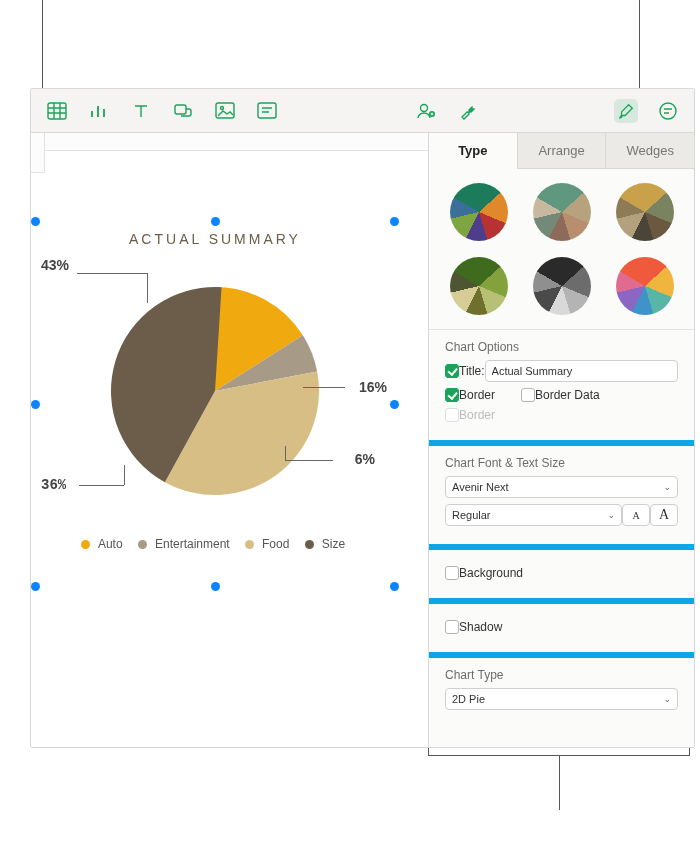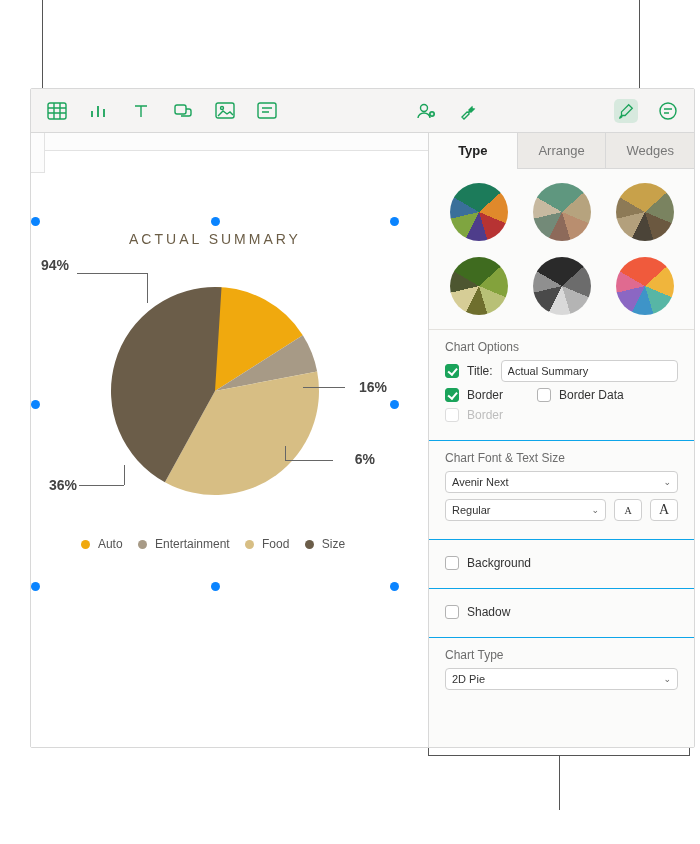--- a/index.html
+++ b/index.html
@@ -43,24 +43,24 @@
 
 .sidebar { width: 266px; border-left: 1px solid #d8d8d8; background: #fbfbfa; display: flex; flex-direction: column; overflow: hidden; }
 .tabrow { display: flex; height: 36px; }
 .tabrow .tab { flex: 1; display: flex; align-items: center; justify-content: center; font-size: 13px; color: #777; background: #eceae7; border-bottom: 1px solid #d8d8d8; border-left: 1px solid #d8d8d8; cursor: pointer; }
 .tabrow .tab:first-child { border-left: none; }
 .tabrow .tab.active { background: #fbfbfa; color: #222; font-weight: 600; border-bottom-color: #fbfbfa; }
 
 .styles { padding: 14px 16px; display: grid; grid-template-columns: repeat(3, 1fr); gap: 16px; border-bottom: 1px solid #e4e2de; }
 .stylepie { width: 58px; height: 58px; border-radius: 50%; margin: auto; cursor: pointer; }
 
-.section { padding: 10px 16px 12px; border-bottom: 1px solid #0ea5e9; font-size: 12px; color: #333; }
+.section { padding: 10px 16px 12px; border-bottom: 6px solid #0ea5e9; font-size: 12px; color: #333; }
 .section.noborder { border-bottom: none; }
 .sec-title { color: #6c6c6c; font-size: 12px; margin-bottom: 6px; }
-.row { display: flex; align-items: center; gap: 8px; margin: 6px 0; }
+.row { display: flex; align-items: center; margin: 6px 0; }
 .check { width: 14px; height: 14px; border: 1px solid #b3b3b3; border-radius: 3px; display: inline-flex; align-items: center; justify-content: center; background: #fff; flex-shrink: 0; }
 .check.on { background: #1aa35a; border-color: #1aa35a; }
 .check.on::after { content: ""; width: 4px; height: 7px; border: solid #fff; border-width: 0 2px 2px 0; transform: rotate(40deg) translateY(-1px); }
 .check.disabled { border-color: #ddd; }
 .label { font-size: 12px; }
 .label.disabled { color: #bdbdbd; }
 .textinput { flex: 1; height: 22px; border: 1px solid #cfcfcf; border-radius: 4px; padding: 0 6px; font-size: 11px; color: #333; background: #fff; }
 .select { height: 22px; border: 1px solid #cfcfcf; border-radius: 4px; padding: 0 6px; font-size: 11px; background: #fff; display: flex; align-items: center; justify-content: space-between; cursor: pointer; }
 .select .chev { font-size: 9px; color: #666; }
 .sizebtn { width: 28px; height: 22px; border: 1px solid #cfcfcf; background: #fff; border-radius: 4px; display: inline-flex; align-items: center; justify-content: center; font-family: Georgia, serif; cursor: pointer; }
@@ -156,32 +156,32 @@
 
           <div class="pie-wrap">
             <svg id="pie-svg" width="220" height="220" viewBox="-110 -110 220 220">
                 <path d="M0 0 L6.368163355566236e-15 -104 A104 104 0 0 1 87.81010425220958 -55.72598667781564 Z" fill="#f0a90e"></path>
                 <path d="M0 0 L87.81010425220958 -55.72598667781564 A104 104 0 0 1 102.15787407578362 -19.48765671691536 Z" fill="#a79a86"></path>
                 <path d="M0 0 L102.15787407578362 -19.48765671691536 A104 104 0 0 1 -50.10238210657837 91.13589472456182 Z" fill="#d7be84"></path>
                 <path d="M0 0 L-50.10238210657837 91.13589472456182 A104 104 0 0 1 6.530214031048627 -103.79477975654024 Z" fill="#6b5d49"></path>
               </svg>
           </div>
 
-          <div class="pie-label" style="left:6px; top:36px;">94%</div>
+          <div class="pie-label" style="left:6px; top:36px;">43%</div>
           <div class="leader" style="left:42px; top:52px; width:70px; height:1px;"></div>
           <div class="leader" style="left:112px; top:52px; width:1px; height:30px;"></div>
 
           <div class="pie-label" style="right:8px; top:158px;">16%</div>
           <div class="leader" style="left:268px; top:166px; width:42px; height:1px;"></div>
 
           <div class="pie-label" style="right:20px; top:230px;">6%</div>
           <div class="leader" style="left:250px; top:225px; width:1px; height:14px;"></div>
           <div class="leader" style="left:250px; top:239px; width:48px; height:1px;"></div>
 
-          <div class="pie-label" style="left:14px; top:256px;">36%</div>
+          <div class="pie-label" style="left:6px; top:256px;font-family:Liberation Mono, monospace;">36%</div>
           <div class="leader" style="left:44px; top:264px; width:45px; height:1px;"></div>
           <div class="leader" style="left:89px; top:244px; width:1px; height:20px;"></div>
 
           <div class="legend">
             <span>
                 <i class="swatch" style="background:#f0a90e"></i>
                 <span>Auto</span>
               </span>
             <span>
                 <i class="swatch" style="background:#a79a86"></i>

